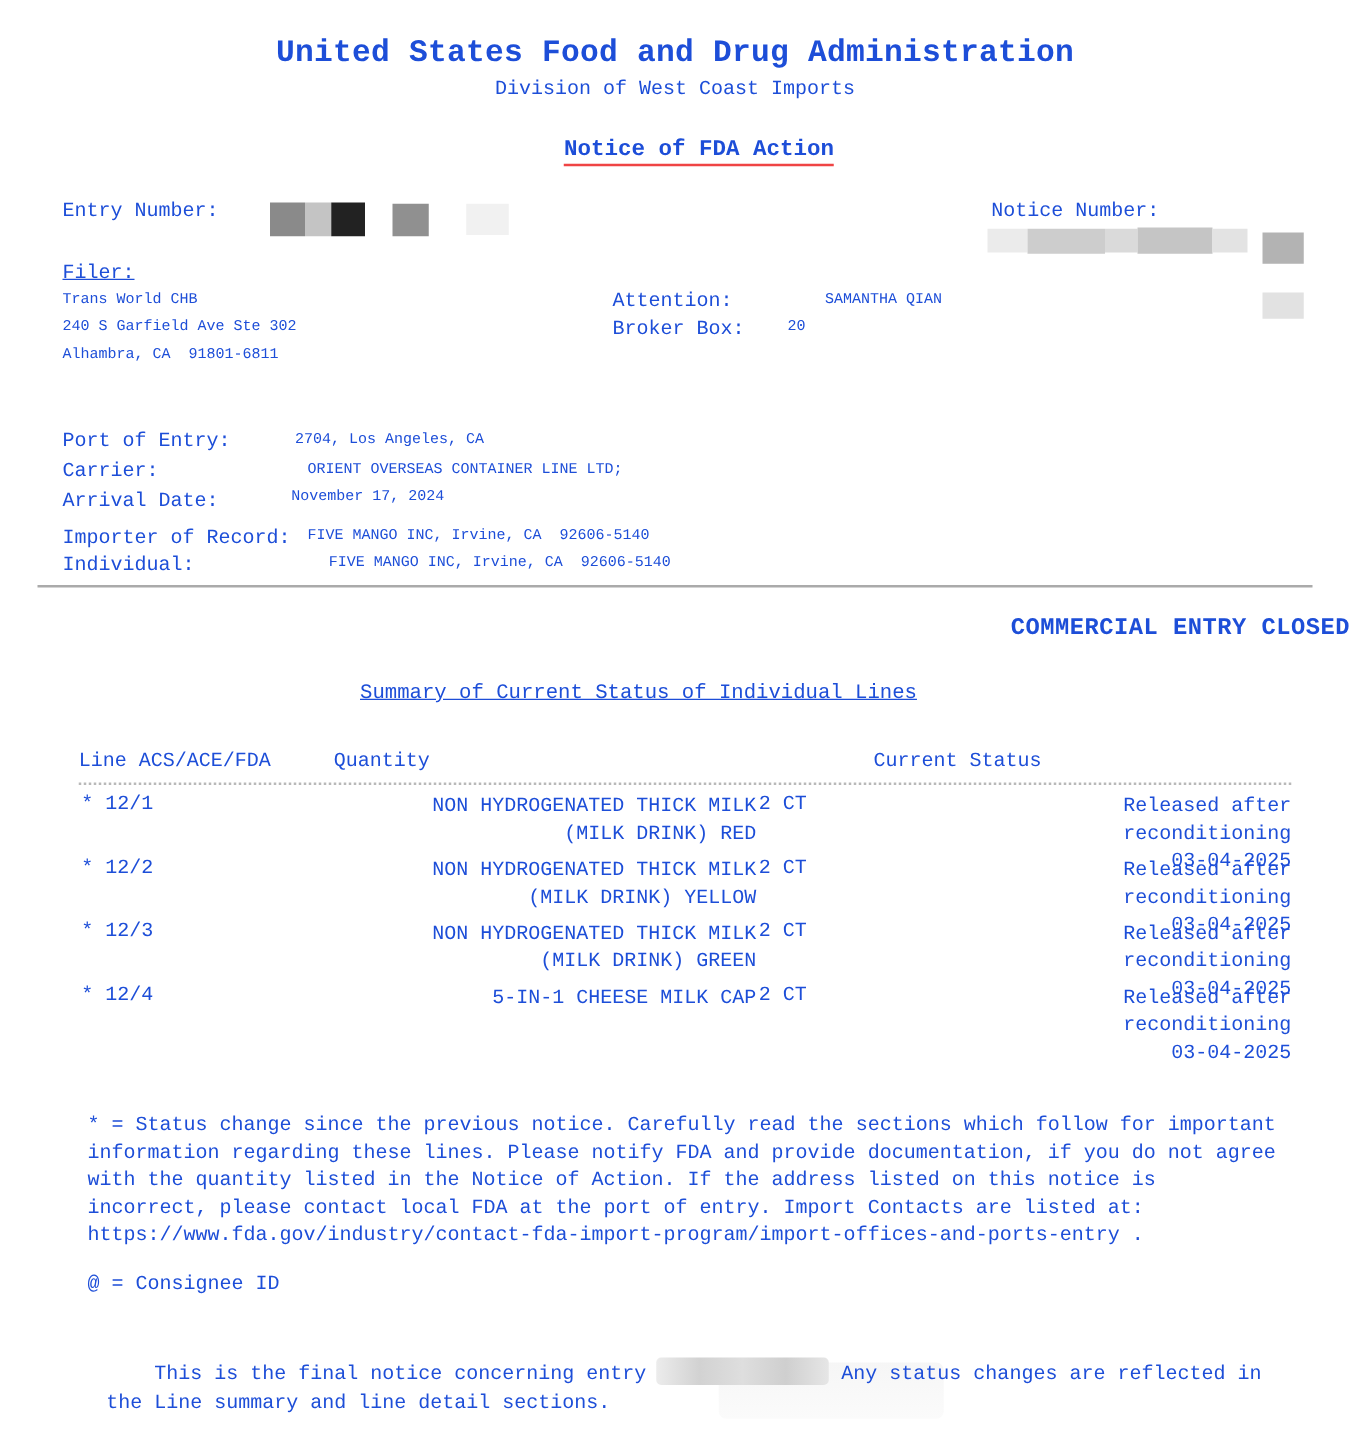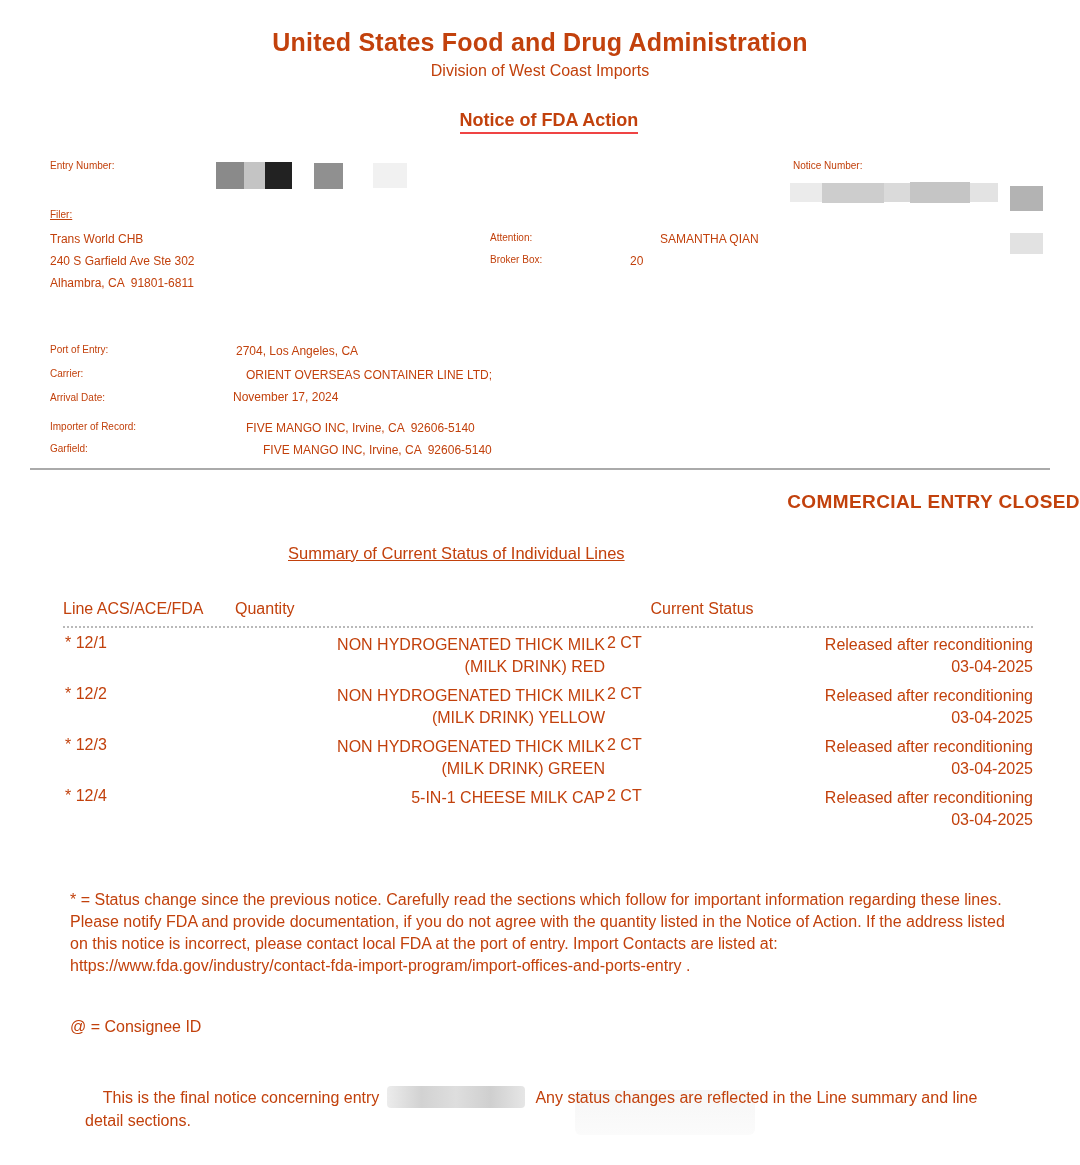--- a/index.html
+++ b/index.html
@@ -1,40 +1,40 @@
 <!DOCTYPE html>
 <html><head>
 <meta charset="utf-8">
 <style>
   html, body { margin: 0; padding: 0; background: #ffffff; }
   .page {
     position: relative;
     width: 1080px;
     height: 1165px;
     background: #ffffff;
-    font-family: Liberation Sans, sans-serif;
-    color: #c2410c;
+    font-family: Liberation Mono, monospace;
+    color: #1d4ed8;
     overflow: hidden;
   }
   .abs { position: absolute; white-space: pre-wrap; }
   .doc-title {
     top: 28px; left: 0; width: 1080px;
     text-align: center; font-size: 25px; font-weight: bold;
     letter-spacing: 0.2px;
   }
   .doc-subtitle {
     top: 62px; left: 0; width: 1080px;
     text-align: center; font-size: 16px;
   }
   .notice-title-wrap { top: 92px; left: 0; width: 1080px; text-align: center; }
   .notice-title {
     display: inline-block; font-size: 18px; font-weight: bold;
     border-bottom: 2px solid #ef4444; padding-bottom: 1px;
   }
-  .lbl { font-size: 10px; }
+  .lbl { font-size: 16px; }
   .val { font-size: 12px; }
   .underlined { text-decoration: underline; }
 
   
   .px-row { display: flex; align-items: center; }
   .px { display: inline-block; }
 
   .divider {
     top: 468px; left: 30px; width: 1020px; height: 2px;
     background: #aaaaaa;
@@ -51,20 +51,21 @@
 
   .table-header, .trow {
     position: absolute; left: 63px; width: 970px;
     display: grid; grid-template-columns: 172px 370px 180px 1fr;
     font-size: 16px;
   }
   .table-header {
     top: 600px;
     padding-bottom: 8px;
     border-bottom: 2px dotted #b9b9b9;
+    gap: 32px;
   }
   .th-line { overflow: hidden; white-space: nowrap; }
   .th-status { padding-left: 14px; text-align: center; }
   .trow .cell-desc div, .trow .cell-status div { line-height: 22px; text-align: right; }
   .cell-line { white-space: nowrap; padding-left: 2px; }
   .cell-qty { padding-left: 2px; }
 
   .footnote {
     top: 889px; left: 70px; width: 952px;
     font-size: 16px; line-height: 22px;
@@ -138,21 +139,21 @@
 
   <div class="abs lbl" style="top:368px; left:50px;">Carrier:</div>
   <div class="abs val" style="top:368px; left:246px;">ORIENT OVERSEAS CONTAINER LINE LTD;</div>
 
   <div class="abs lbl" style="top:392px; left:50px;">Arrival Date:</div>
   <div class="abs val" style="top:390px; left:233px;">November 17, 2024</div>
 
   <div class="abs lbl" style="top:421px; left:50px;">Importer of Record:</div>
   <div class="abs val" style="top:421px; left:246px;">FIVE MANGO INC, Irvine, CA  92606-5140</div>
 
-  <div class="abs lbl" style="top:443px; left:50px;">Garfield:</div>
+  <div class="abs lbl" style="top:443px; left:50px;">Individual:</div>
   <div class="abs val" style="top:443px; left:263px;">FIVE MANGO INC, Irvine, CA  92606-5140</div>
 
   <div class="abs divider"></div>
   <div class="abs banner">COMMERCIAL ENTRY CLOSED</div>
   <div class="abs summary-heading">Summary of Current Status of Individual Lines</div>
 
   <div class="table-header">
     <div class="th-line">Line ACS/ACE/FDA</div>
     <div>Quantity</div>
     <div class="th-status">Current Status</div>

